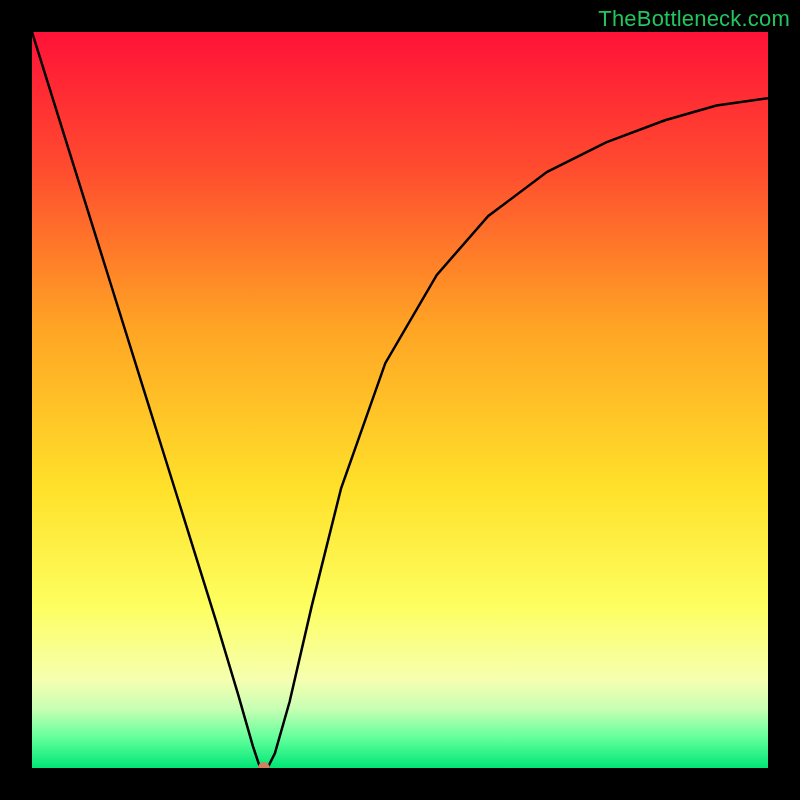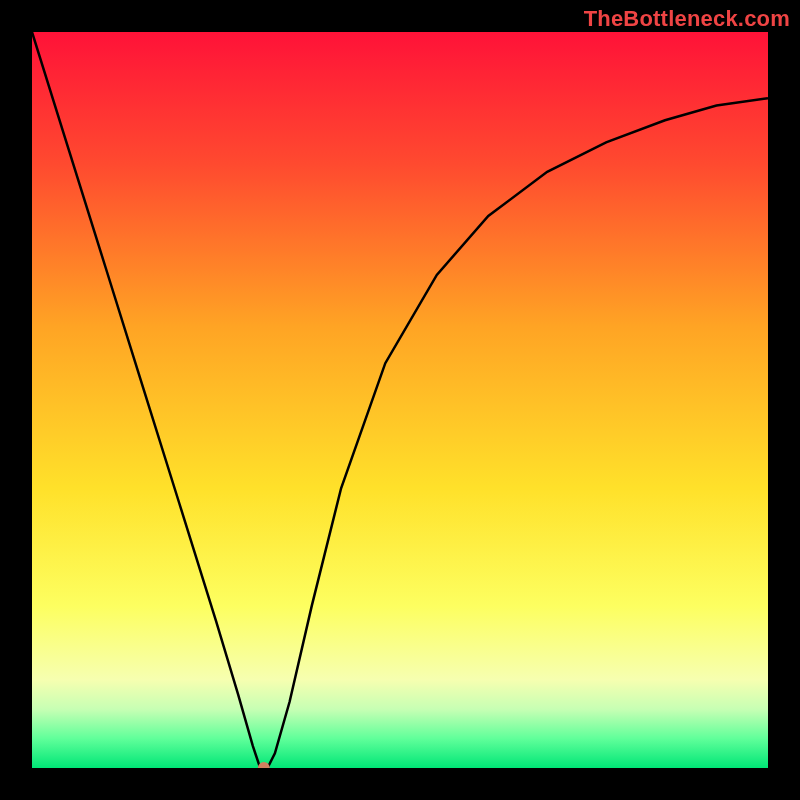--- a/index.html
+++ b/index.html
@@ -23,23 +23,23 @@
     position: absolute;
     left: 0;
     top: 0;
     width: 736px;
     height: 736px;
   }
   .watermark {
     position: absolute;
     top: 6px;
     right: 10px;
-    color: #ef4444;
+    color: #22c55e;
     font-size: 22px;
-    font-weight: 700;
+    font-weight: 400;
     letter-spacing: 0.2px;
   }
   svg { display: block; }
 </style>
 </head>
 <body>
 
 <div class="watermark">TheBottleneck.com</div>
 
 <div class="frame">

